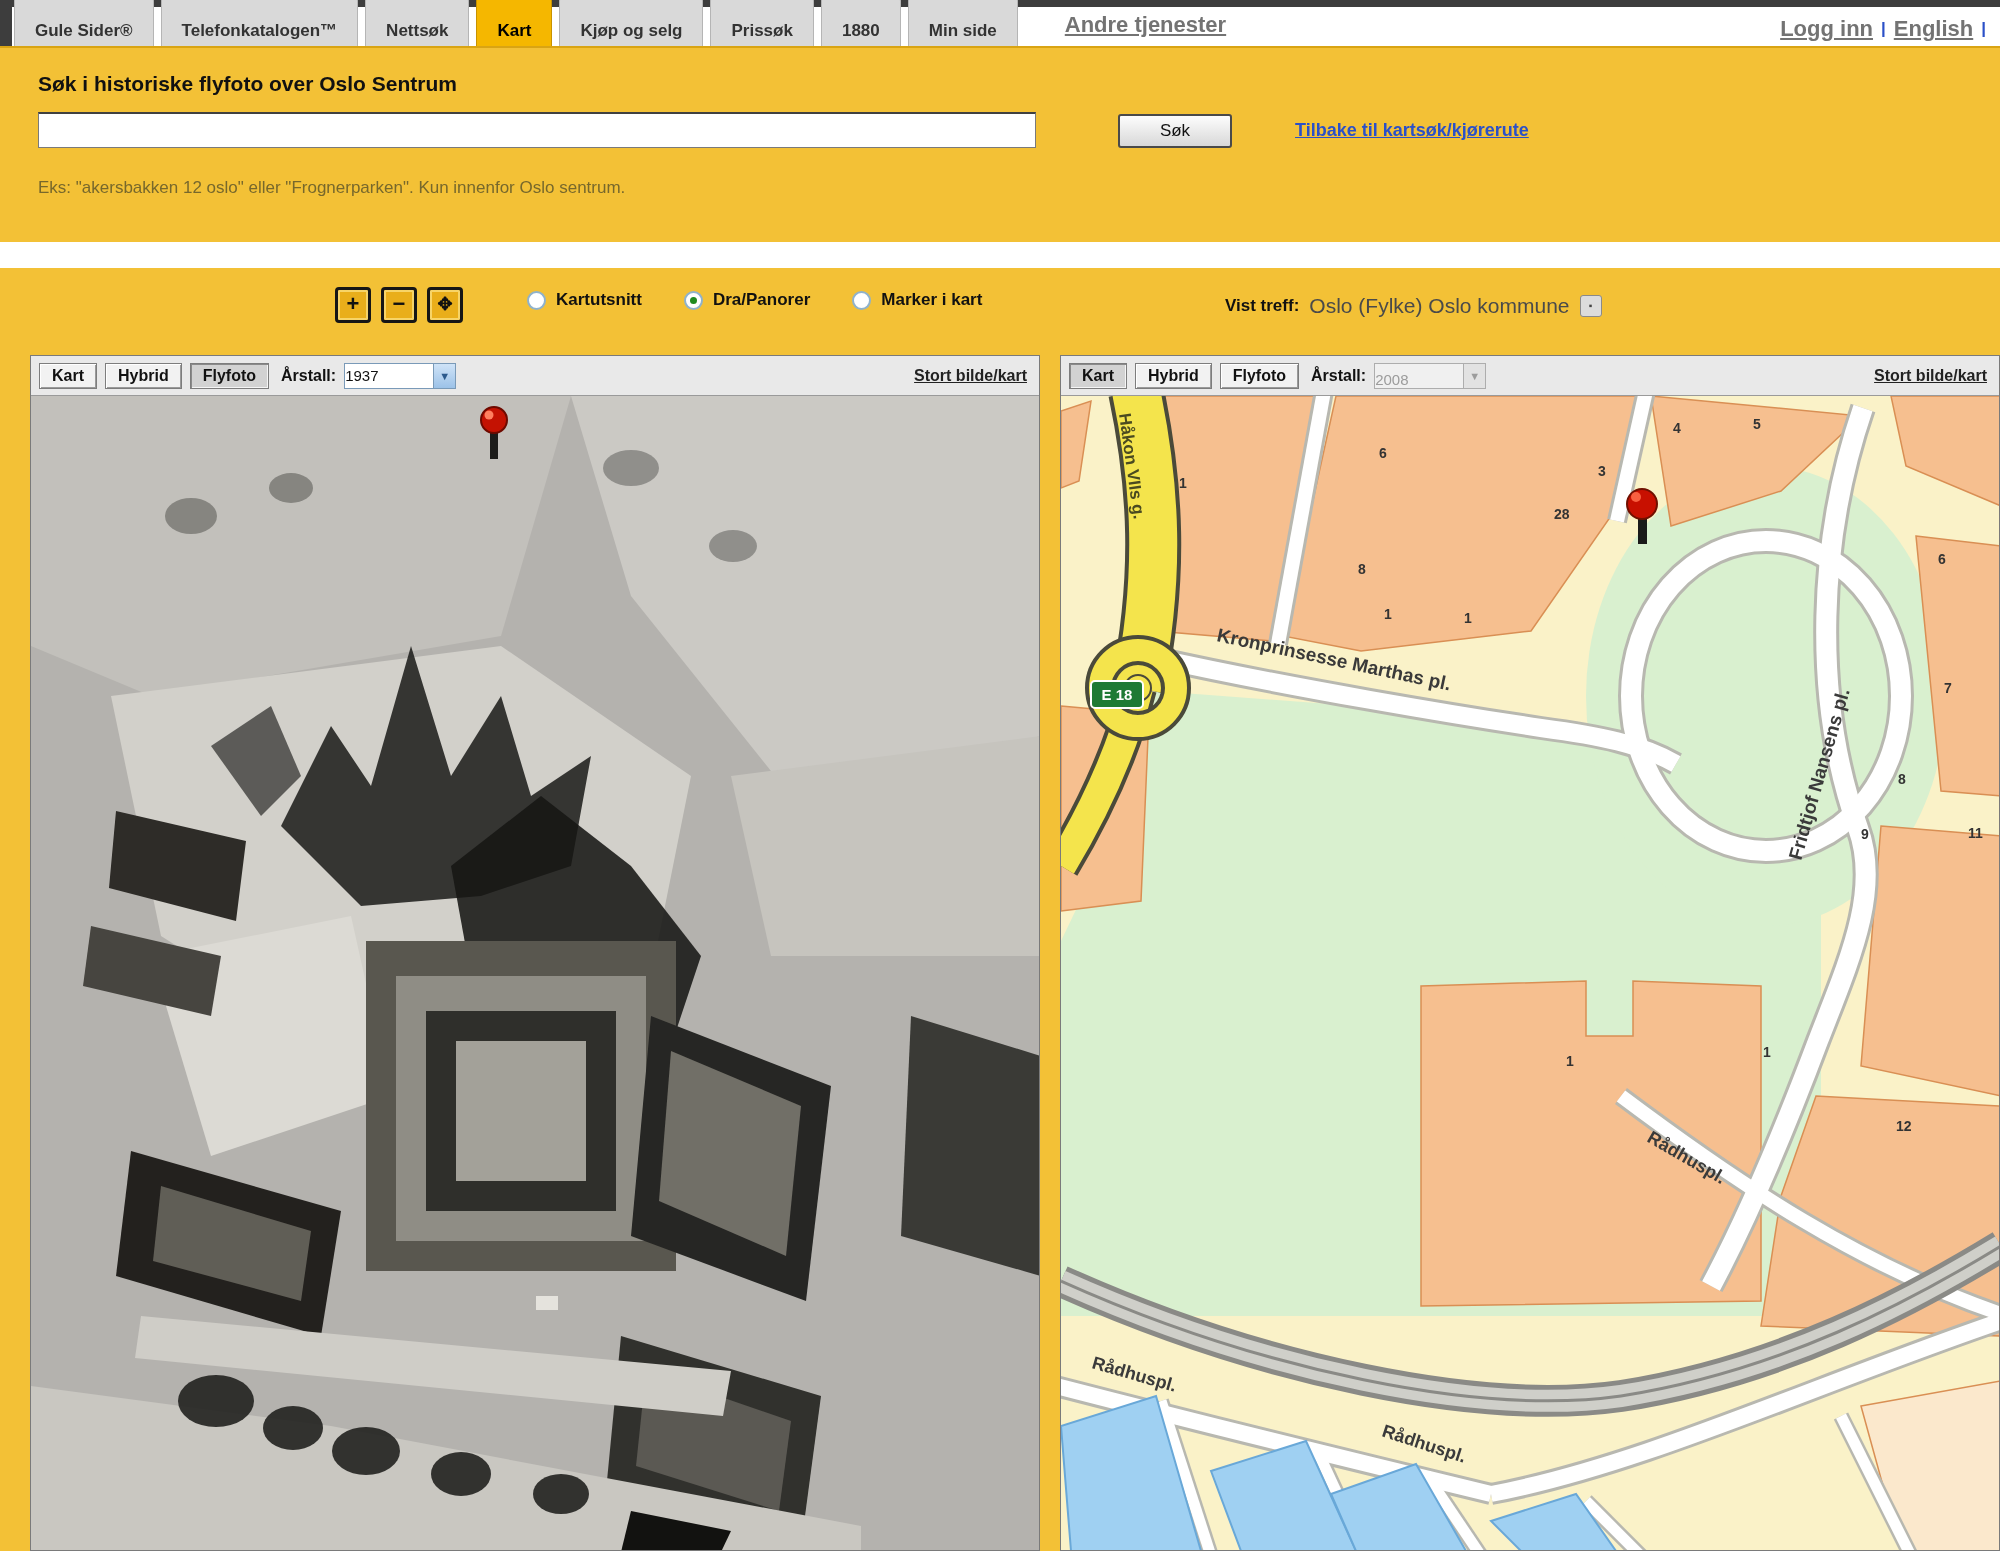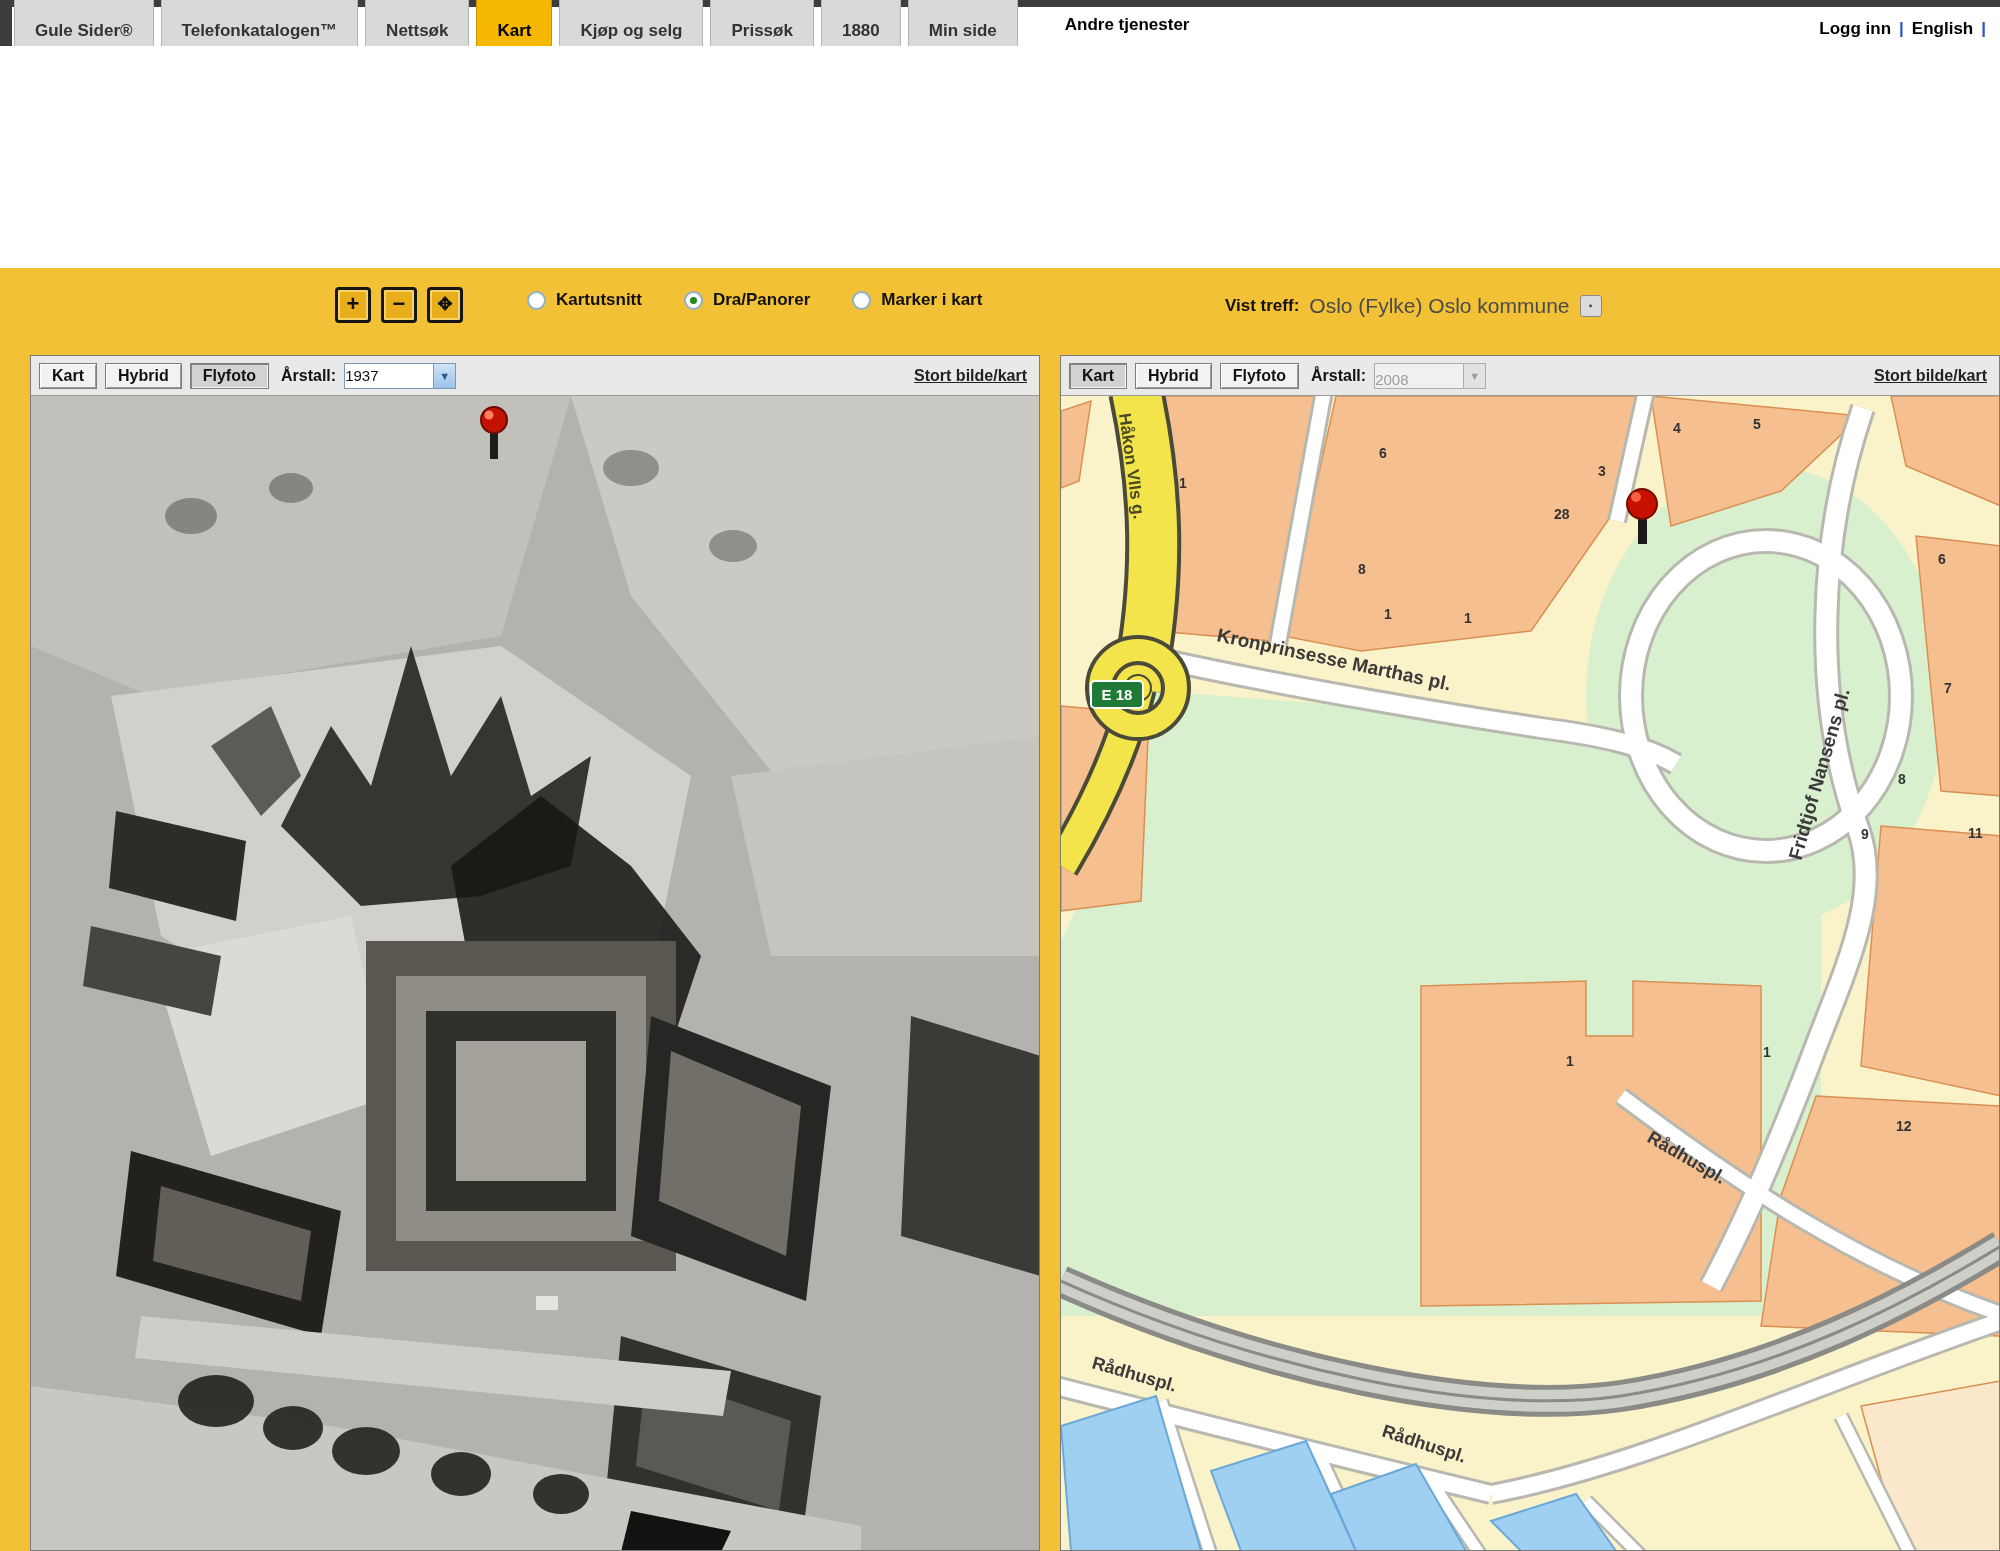--- a/index.html
+++ b/index.html
@@ -7,21 +7,21 @@
   #page { position:relative; width:2000px; height:1551px; background:#fff; overflow:hidden; }
 
   
   .top-strip { position:absolute; top:0; left:0; width:2000px; height:7px; background:#3d3d3d; }
   .top-left-block { position:absolute; top:0; left:0; width:12px; height:46px; background:#3d3d3d; }
   .tabbar { position:absolute; top:7px; left:14px; right:0; height:39px; display:flex; align-items:flex-end; }
   .tab { height:48px; line-height:32px; padding:16px 20px; margin-right:7px; background:#d9d9d9;
          border:1px solid #b5b5b5; border-bottom:none; border-radius:3px 3px 0 0;
          font-size:17px; font-weight:bold; color:#333; cursor:pointer; white-space:nowrap; }
   .tab.active { background:#f5b700; color:#000; border-color:#c89200; }
-  .navlink { font-size:17px; font-weight:bold; color:#000000; cursor:pointer; white-space:nowrap; }
+  .navlink { font-size:22px; font-weight:bold; color:#737373; text-decoration:underline; cursor:pointer; white-space:nowrap; }
   .tab-spacer { width:40px; }
   .nav-right { margin-left:auto; padding-right:14px; display:flex; gap:8px; align-items:center; height:34px; }
   .nav-sep { color:#2b50c8; font-weight:bold; font-size:17px; }
   .andre { align-self:center; margin-bottom:4px; }
 
   
   .search-panel { position:absolute; top:46px; left:0; width:2000px; height:196px; background:#f3c136; border-top:2px solid #d9a413; }
   .search-heading { position:absolute; top:24px; left:38px; font-size:21px; font-weight:bold; color:#111; }
   .search-input { position:absolute; top:64px; left:38px; width:998px; height:36px; background:#fff;
                   border:1px solid #7a7a7a; border-top:2px solid #404040; font-size:18px; padding:0 8px; }
@@ -87,20 +87,27 @@
     <div class="tab-spacer"></div>
     <div class="navlink andre">Andre tjenester</div>
     <div class="nav-right">
       <span class="navlink">Logg inn</span>
       <span class="nav-sep">|</span>
       <span class="navlink">English</span>
       <span class="nav-sep">|</span>
     </div>
   </div>
 
+  <div class="search-panel">
+    <div class="search-heading">Søk i historiske flyfoto over Oslo Sentrum</div>
+    <input class="search-input" type="text" value="" style="">
+    <div class="sok-button">Søk</div>
+    <div class="back-link">Tilbake til kartsøk/kjørerute</div>
+    <div class="search-hint">Eks: "akersbakken 12 oslo" eller "Frognerparken". Kun innenfor Oslo sentrum.</div>
+  </div>
 
   <div class="main-panel">
 
     <div class="zoom-btn" style="left:335px; top:19px;">+</div>
     <div class="zoom-btn" style="left:381px; top:19px;">−</div>
     <div class="zoom-btn" style="left:427px; top:19px; font-size:18px;">✥</div>
 
     <div class="radio-row">
       <span class="radio"></span>
       <span class="radio-label">Kartutsnitt</span>

